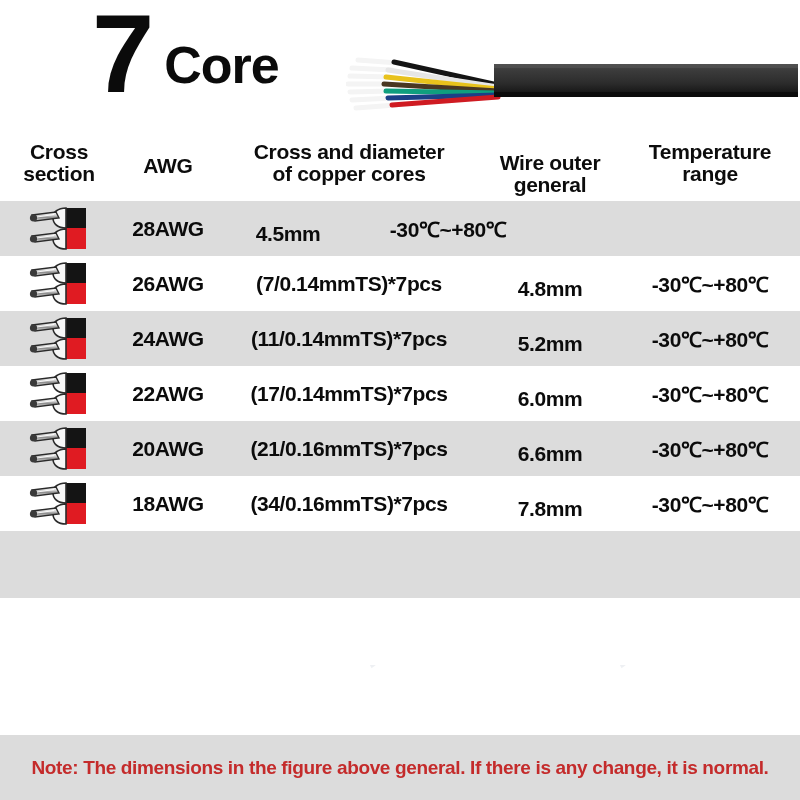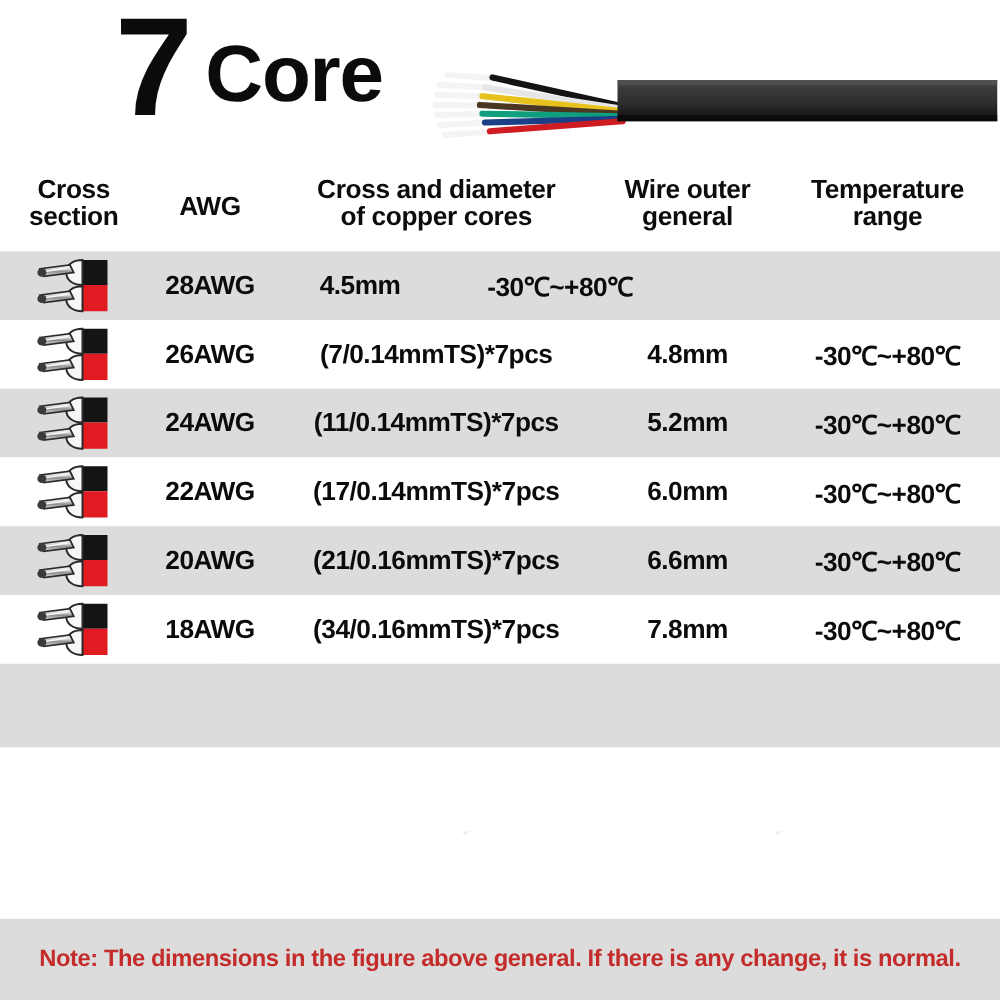--- a/index.html
+++ b/index.html
@@ -17,21 +17,21 @@
   .title-block{
     position:absolute;left:92px;top:2px;
     display:flex;align-items:flex-end;
   }
   .title-num{
     font-size:112px;line-height:0.92;font-weight:700;color:#0b0b0b;
     letter-spacing:-4px;
     font-family:"Liberation Sans", sans-serif;
   }
   .title-word{
-    font-size:64px;line-height:1;font-weight:700;color:#0b0b0b;
+    font-size:52px;line-height:1;font-weight:700;color:#0b0b0b;
     margin-left:14px;margin-bottom:14px;letter-spacing:-1px;
   }
 
   
   .cable{position:absolute;left:346px;top:46px;width:452px;height:70px;}
 
   
   .table{position:relative;width:800px;}
   .thead{
     display:flex;align-items:flex-start;
@@ -52,21 +52,21 @@
   .cell{
     font-size:21px;font-weight:700;color:#0b0b0b;
     text-align:center;letter-spacing:-0.4px;
     white-space:nowrap;
   }
 
   
   .c-cross{width:118px;flex:0 0 118px;}
   .c-awg{width:100px;flex:0 0 100px;}
   .c-cores{width:262px;flex:0 0 262px;}
-  .c-outer{width:140px;flex:0 0 140px;}
+  .c-outer{width:140px;flex:0 0 140px;margin-top:11px;}
   .c-temp{width:180px;flex:0 0 180px;}
 
   .th.c-cross{padding-left:0;box-sizing:border-box;text-align:center;}
   .th.c-awg{text-align:center;}
   .th.c-cores{text-align:center;}
   .th.c-outer{text-align:center;}
   .th.c-temp{text-align:center;}
 
   .cross-wrap{
     width:118px;display:flex;align-items:center;justify-content:center;

